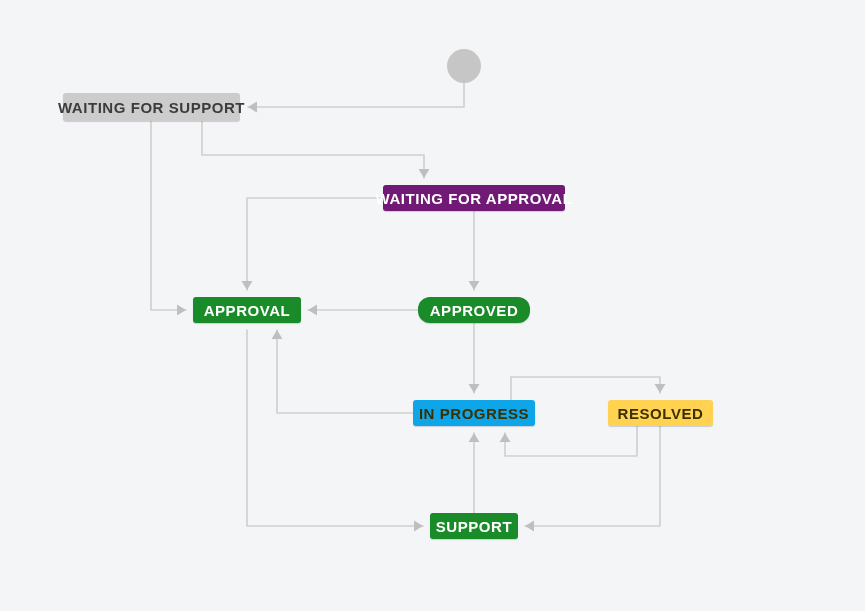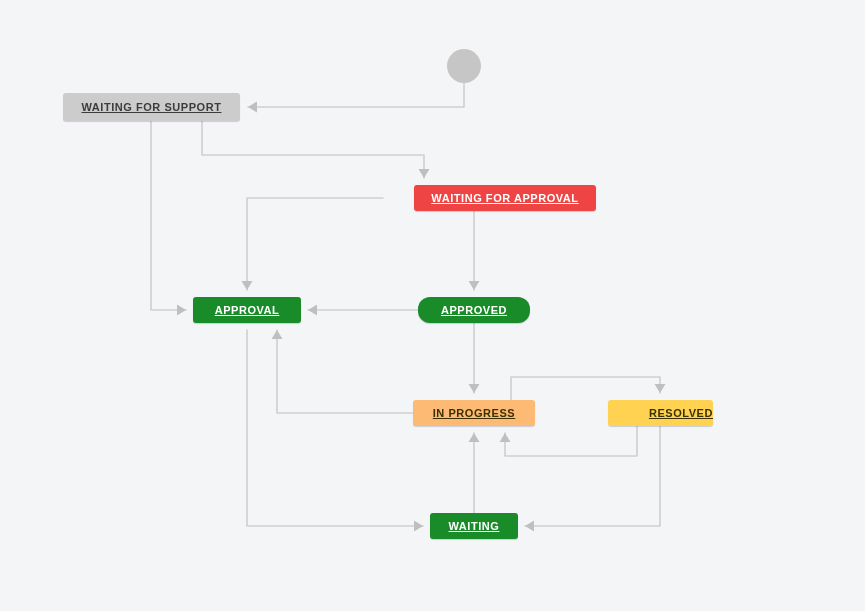--- a/index.html
+++ b/index.html
@@ -10,28 +10,27 @@
     font-family:"Liberation Sans", sans-serif;
     overflow:hidden;
   }
   #canvas{position:relative;width:865px;height:611px;}
   #edges{position:absolute;left:0;top:0;width:865px;height:611px;}
   .node{
     position:absolute;
     box-sizing:border-box;
     display:flex;align-items:center;justify-content:center;
     border-radius:3px;
-    font-size:11px;
+    font-size:15px;
     font-weight:bold;
     letter-spacing:.55px;
     white-space:nowrap;
     text-align:center;
     box-shadow:0 1px 1px rgba(9,30,66,.18);
     user-select:none;
-    text-decoration:underline;
   }
   .node.gray{background:#cccccc;color:#3c3c3c;}
   .node.blue{background:#4a6584;color:#ffffff;}
   .node.green{background:#198c29;color:#ffffff;}
   .node.yellow{background:#ffd351;color:#3b3000;}
   .start-node{
     position:absolute;
     border-radius:50%;
     background:#c6c6c6;
   }
@@ -91,31 +90,31 @@
       </g>
       <g>
         <path d="M 660 426 L 660 526 L 525 526" fill="none" stroke="#cfcfcf" stroke-width="1.6" stroke-linecap="round" stroke-linejoin="round"></path>
         <polygon points="534,520.5 534,531.5 525,526" fill="#bfbfbf"></polygon>
       </g>
     </svg>
 <div class="start-node" style="left: 447px; top: 49px; width: 34px; height: 34px; background: rgb(198, 198, 198);"></div>
     <div class="node gray" style="left: 63px; top: 93px; width: 177px; height: 28px; background: rgb(204, 204, 204); color: rgb(60, 60, 60);">
       <span>WAITING FOR SUPPORT</span>
     </div>
-    <div class="node blue" style="left: 383px; top: 185px; width: 182px; height: 26px; background: #ef4444; color: rgb(255, 255, 255); margin-left: 31px;">
+    <div class="node blue" style="left: 383px; top: 185px; width: 182px; height: 26px; background: #701a75; color: rgb(255, 255, 255);">
       <span>WAITING FOR APPROVAL</span>
     </div>
     <div class="node green" style="left: 193px; top: 297px; width: 108px; height: 26px; background: rgb(25, 140, 41); color: rgb(255, 255, 255);">
       <span>APPROVAL</span>
     </div>
     <div class="node green" style="left: 418px; top: 297px; width: 112px; height: 26px; background: rgb(25, 140, 41); color: rgb(255, 255, 255); border-radius: 12px;">
       <span>APPROVED</span>
     </div>
-    <div class="node yellow" style="left: 413px; top: 400px; width: 122px; height: 26px; background: #fdba74; color: rgb(59, 48, 0);">
+    <div class="node yellow" style="left: 413px; top: 400px; width: 122px; height: 26px; background: #0ea5e9; color: rgb(59, 48, 0);">
       <span>IN PROGRESS</span>
     </div>
-    <div class="node yellow" style="left: 608px; top: 400px; width: 105px; height: 26px; background: rgb(255, 211, 81); color: rgb(59, 48, 0); justify-content: flex-end;">
+    <div class="node yellow" style="left: 608px; top: 400px; width: 105px; height: 26px; background: rgb(255, 211, 81); color: rgb(59, 48, 0);">
       <span>RESOLVED</span>
     </div>
     <div class="node green" style="left: 430px; top: 513px; width: 88px; height: 26px; background: rgb(25, 140, 41); color: rgb(255, 255, 255);">
-      <span>WAITING</span>
+      <span>SUPPORT</span>
     </div>
   </div>
 
 </body></html>

